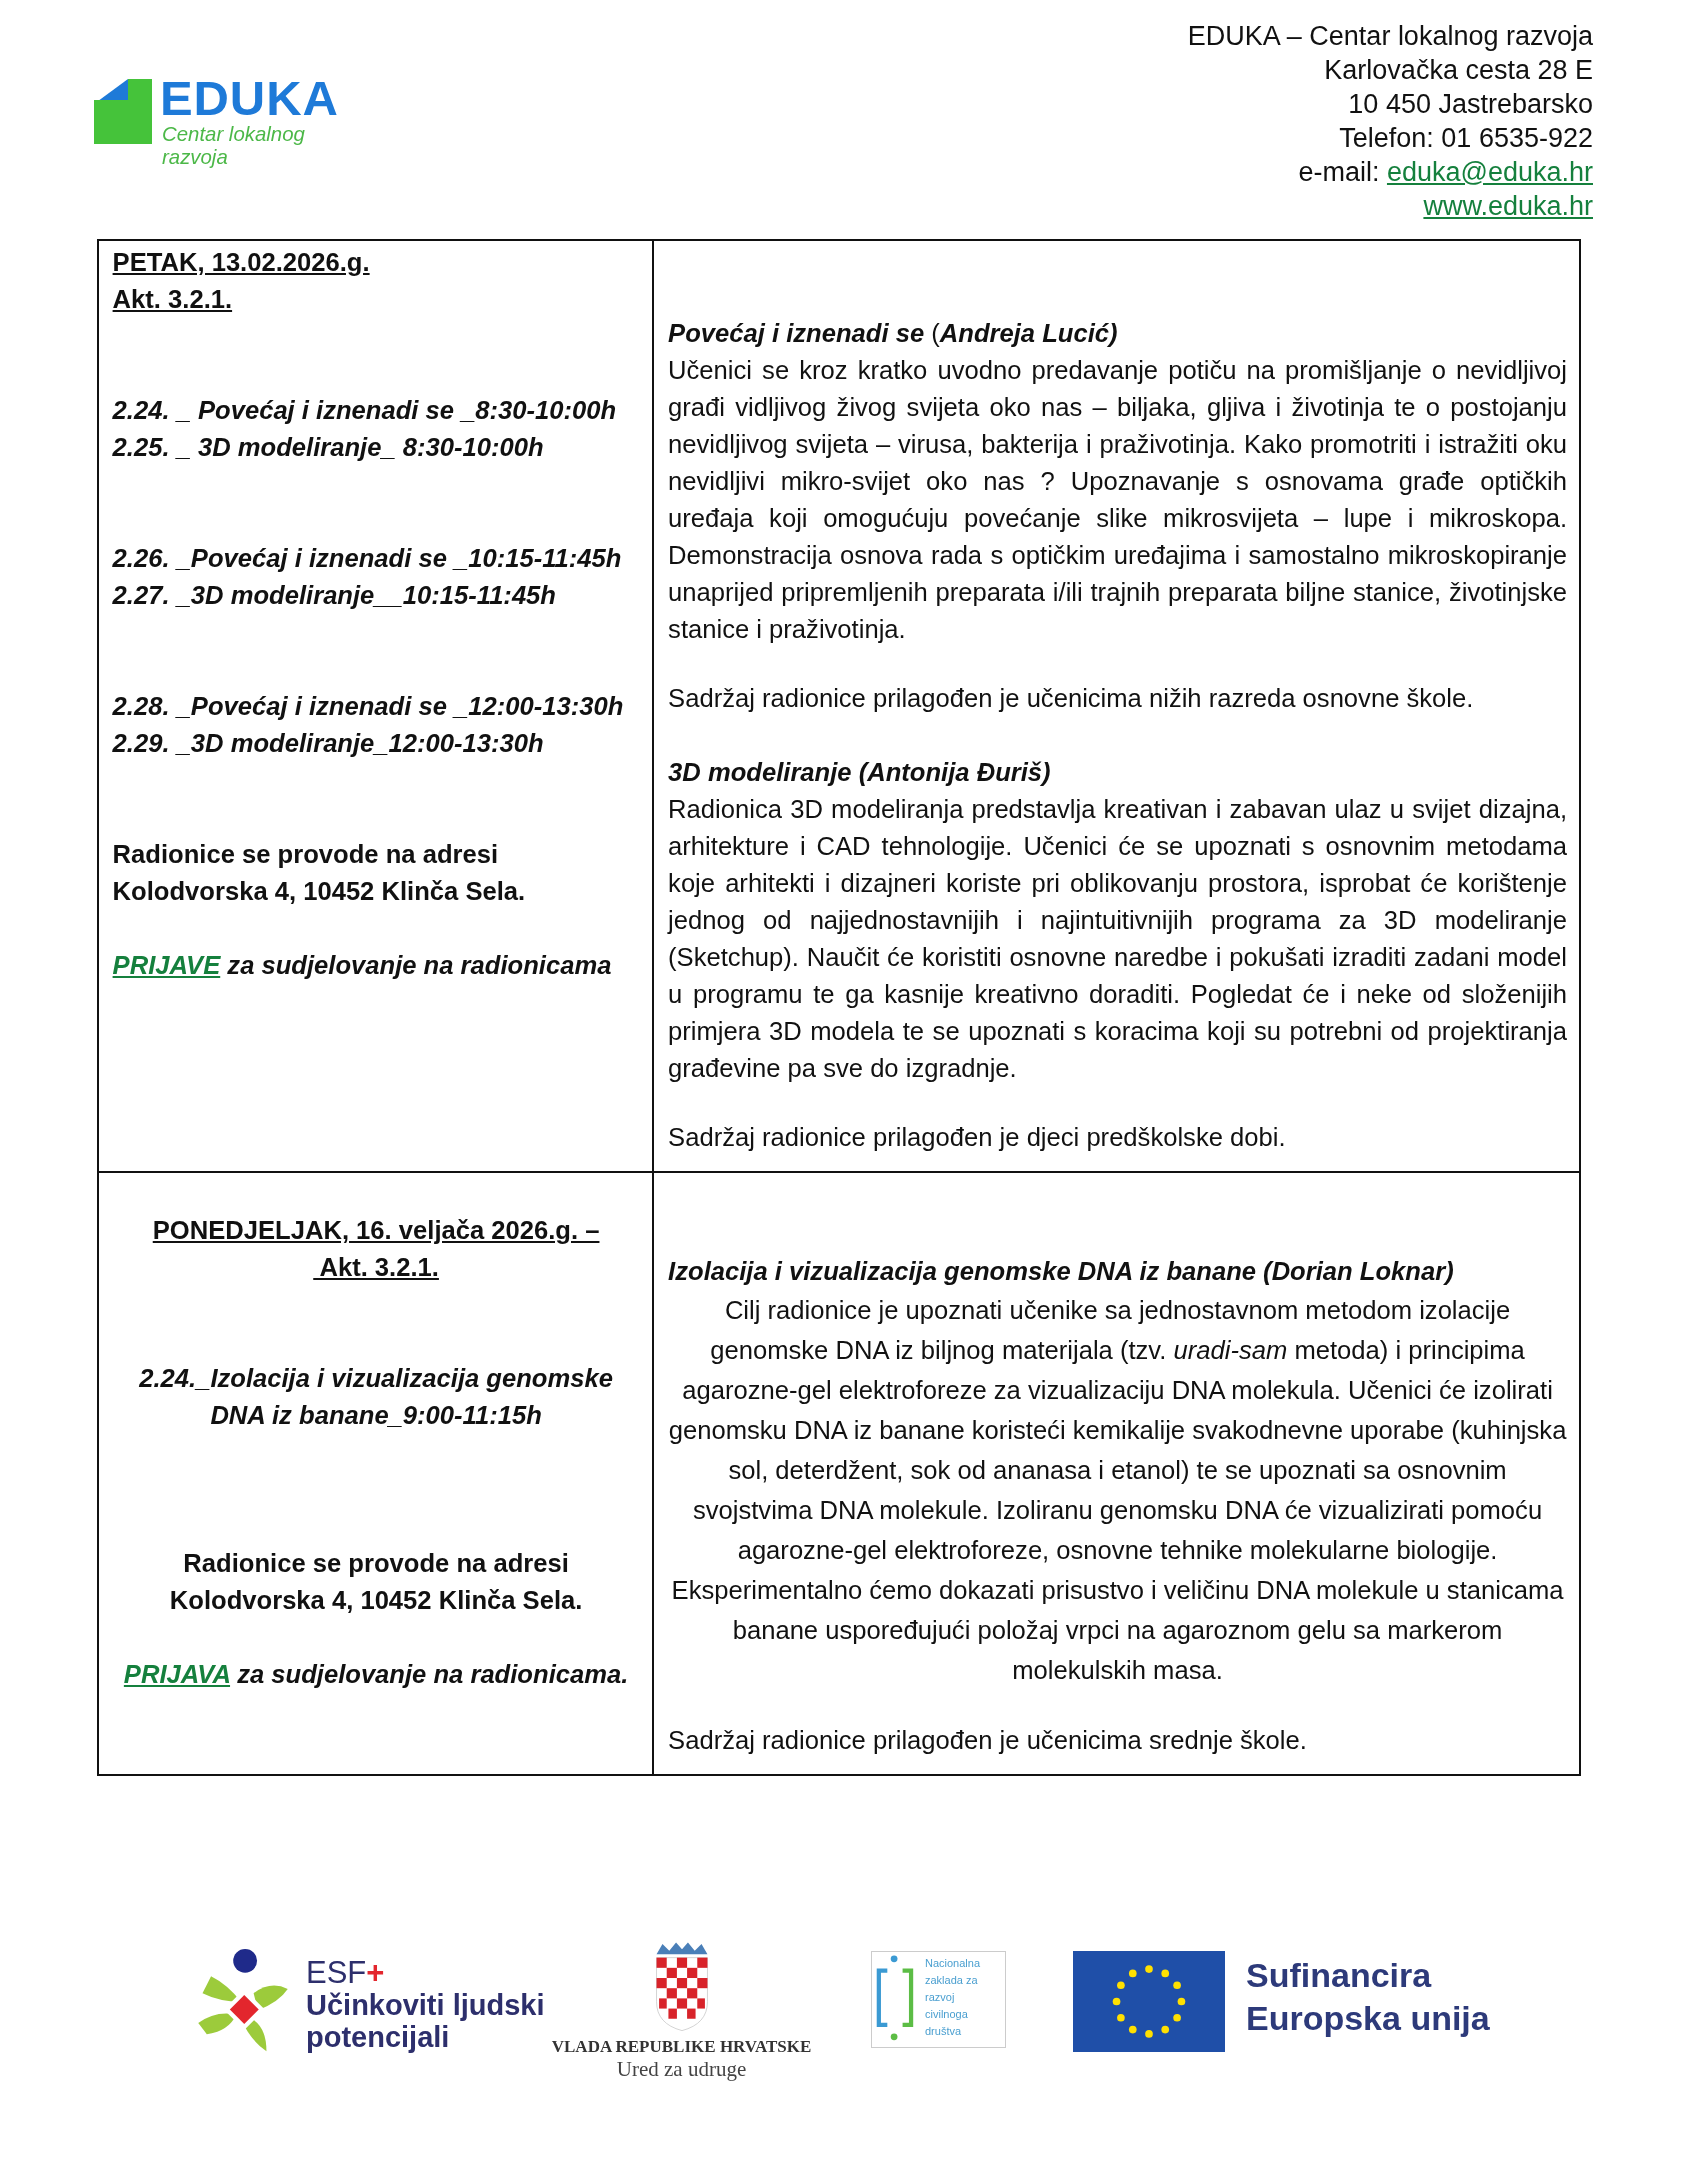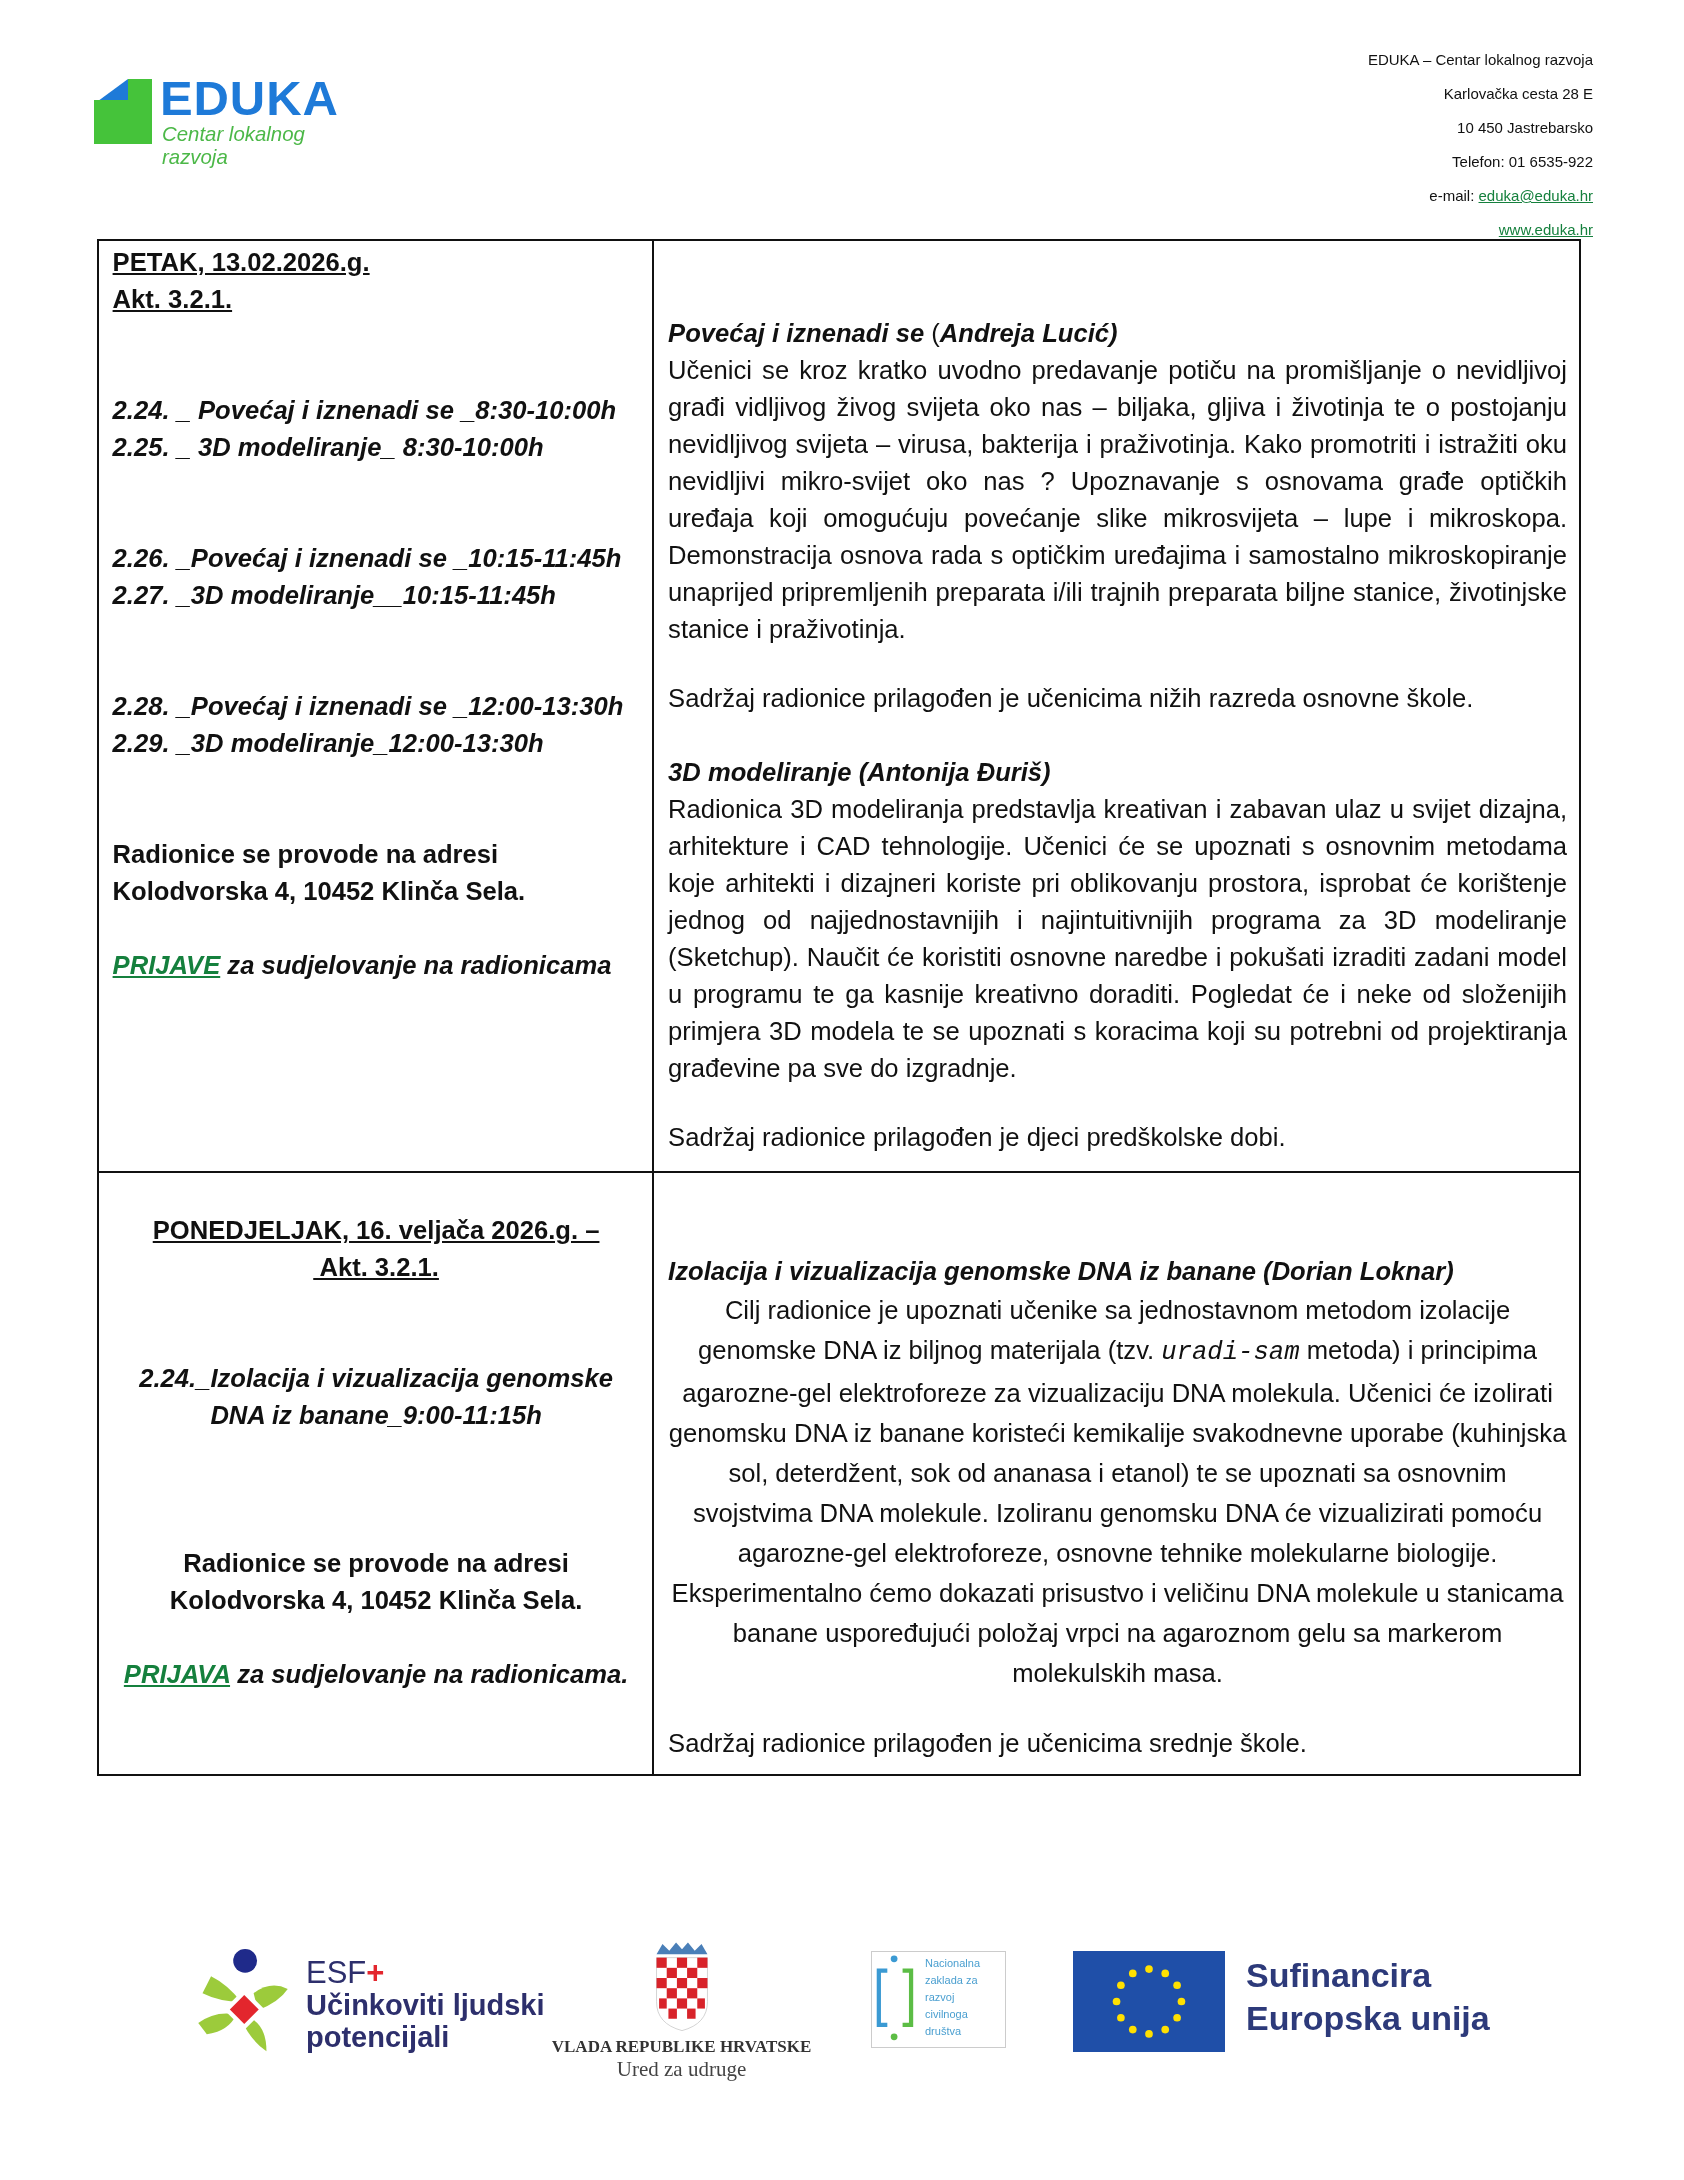--- a/index.html
+++ b/index.html
@@ -16,42 +16,42 @@
   .logo-mark .b2 { position: absolute; left: 34px; top: 0; width: 24px; height: 20.4px; background: #45c33a; }
   .logo-title { position: absolute; left: 66px; top: -5.1px; font-size: 49px; font-weight: bold;
                 color: #1e7ad8; letter-spacing: 0.9px; font-family: "Liberation Sans", sans-serif; }
   .logo-sub { position: absolute; left: 68px; top: 48px; font-size: 20.4px; font-style: italic;
               color: #4cb848; font-family: "Liberation Sans Narrow", "Liberation Sans", sans-serif; }
   .logo-ellipse { position: absolute; left: 17px; top: 34px; width: 273px; height: 60px; border-radius: 50%;
                   background: radial-gradient(ellipse at center, #f1f1f1 0%, #ffffff 70%); z-index: -1; }
 
   .contact { position: absolute; right: 92px; top: 19px; text-align: right;
              font-family: "Liberation Sans Narrow", "Liberation Sans", sans-serif;
-             font-size: 15px; line-height: 34px; color: #111; margin-top: 24px; }
+             font-size: 27px; line-height: 34px; color: #111; }
   .contact div { white-space: nowrap; }
 
   
   .schedule { position: absolute; left: 97px; top: 239px; width: 1484px; border-collapse: collapse; }
   .schedule td { border: 2.6px solid #111; vertical-align: top; padding: 0; }
   .col-left { width: 527px; }
   .row-1 td { height: 927px; }
   .row-2 td { height: 599px; text-align: center; }
 
   .left-cell { padding: 2.6px 12px 0 13.6px !important; font-weight: bold; font-size: 25.6px; line-height: 37px; }
   .left-cell .ul { text-decoration: underline; }
   .left-cell .it { font-style: italic; }
   .spacer-2 { height: 74px; }
 
   .right-cell { padding: 0 12px 0 14.5px !important; font-size: 25.6px; line-height: 37px;
                 font-family: "Liberation Sans Narrow", "Liberation Sans", sans-serif; text-align: justify; }
   .right-cell .wtitle { font-weight: bold; font-style: italic; text-align: left; }
   .right-cell .wtitle .plain { font-weight: normal; font-style: normal; }
   .right-cell p { margin: 0; }
   .right-cell .last { text-align: left; margin-top: 32px; }
-  .right-cell .em { font-style: italic; font-family: Liberation Mono, monospace; }
+  .right-cell .em { font-style: italic; }
 
   
   .footer { position: absolute; left: 0; top: 1925px; width: 1685px; height: 170px; }
   .esf { position: absolute; left: 194px; top: 17px; width: 366px; height: 111px; }
   .esf-fig { position: absolute; left: 0; top: 0; width: 98px; height: 111px; }
   .esf-text { position: absolute; left: 112px; top: 15.3px; color: #2d2f6c; font-weight: bold;
               font-size: 29px; line-height: 32px; }
   .esf-text .esfplus { font-weight: normal; font-size: 31px; }
   .esf-text .esfplus b { color: #e3262d; }
   .vlada { position: absolute; left: 545px; top: 17px; width: 273px; text-align: center; }

